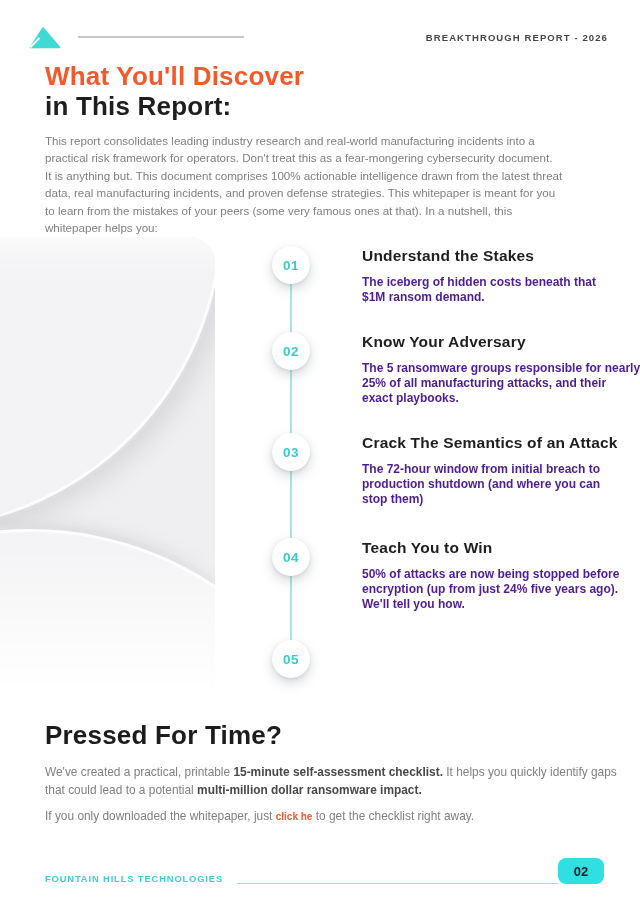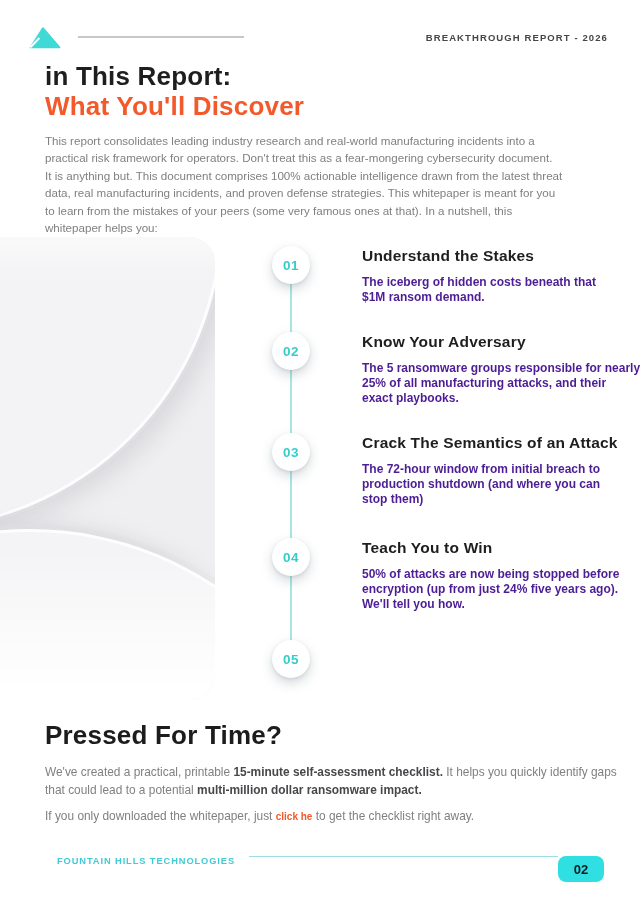--- a/index.html
+++ b/index.html
@@ -68,21 +68,21 @@
     font-size:26px; font-weight:700; color:#1c1c1e; letter-spacing:.2px; }
   .p-rich { position:absolute; left:45px; width:574px;
     font-size:11.9px; line-height:17.6px; color:#808084; }
   .p-checklist { top:764px; }
   .p-download { top:808px; }
   .b-dark { font-weight:700; color:#48484c;text-align:center; }
   .link-orange { font-weight:700; color:#f2592b; font-size:10px; cursor:pointer; }
 
   
   .footer { position:absolute; top:856px; left:45px; right:36px; height:28px;
-    display:flex; align-items:flex-start;margin-left:12px; }
+    display:flex; align-items:flex-end; }
   .footer-company { font-size:9.3px; font-weight:700; letter-spacing:.9px;
     color:#41cbd4; white-space:nowrap; }
   .footer-rule { flex:1; height:1px; background:#9fdde4; margin:0 0 0 14px; }
   .page-badge { flex:0 0 auto; width:46px; height:26px; background:#30dfe2;
     border-radius:8px; display:flex; align-items:center; justify-content:center;
     font-size:13px; font-weight:700; color:#0e1c20; }
 </style>
 </head>
 <body>
 
@@ -93,22 +93,22 @@
       <path d="M3 25.5 Q1 25.5 2.2 23.6 L14.6 4.2 Q15.8 2.4 17.2 4.2 L33.8 23.6 Q35.2 25.5 32.8 25.5 Z" fill="#3fd9d6"></path>
       <path d="M-1 17.5 L13.5 2.5" stroke="#ffffff" stroke-width="2.6" fill="none"></path>
       <path d="M2.5 24.5 L12 14.5" stroke="#ffffff" stroke-width="2.2" fill="none"></path>
     </svg>
     <div class="header-rule"></div>
     <div class="header-spacer"></div>
     <div class="report-label">BREAKTHROUGH REPORT - 2026</div>
   </div>
 
   <div class="title-block">
+    <div class="title-line orange">What You'll Discover</div>
     <div class="title-line dark">in This Report:</div>
-    <div class="title-line orange">What You'll Discover</div>
   </div>
 
   <div class="intro">This report consolidates leading industry research and real-world manufacturing incidents into a
 practical risk framework for operators. Don't treat this as a fear-mongering cybersecurity document.
 It is anything but. This document comprises 100% actionable intelligence drawn from the latest threat
 data, real manufacturing incidents, and proven defense strategies. This whitepaper is meant for you
 to learn from the mistakes of your peers (some very famous ones at that). In a nutshell, this
 whitepaper helps you:</div>
 
   <div class="panel">

